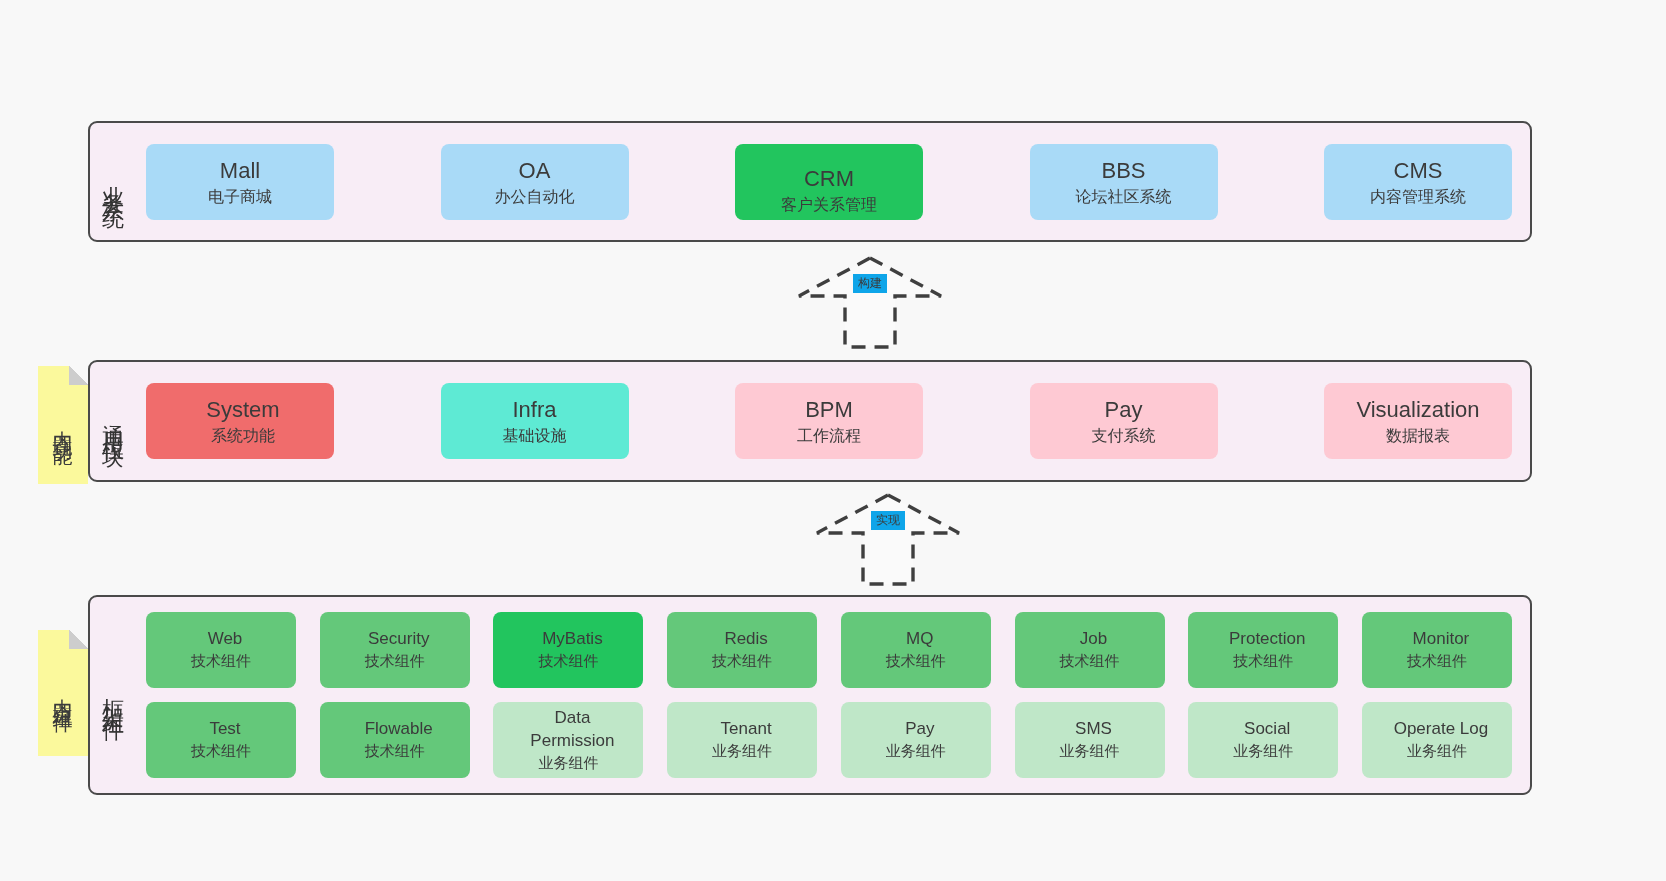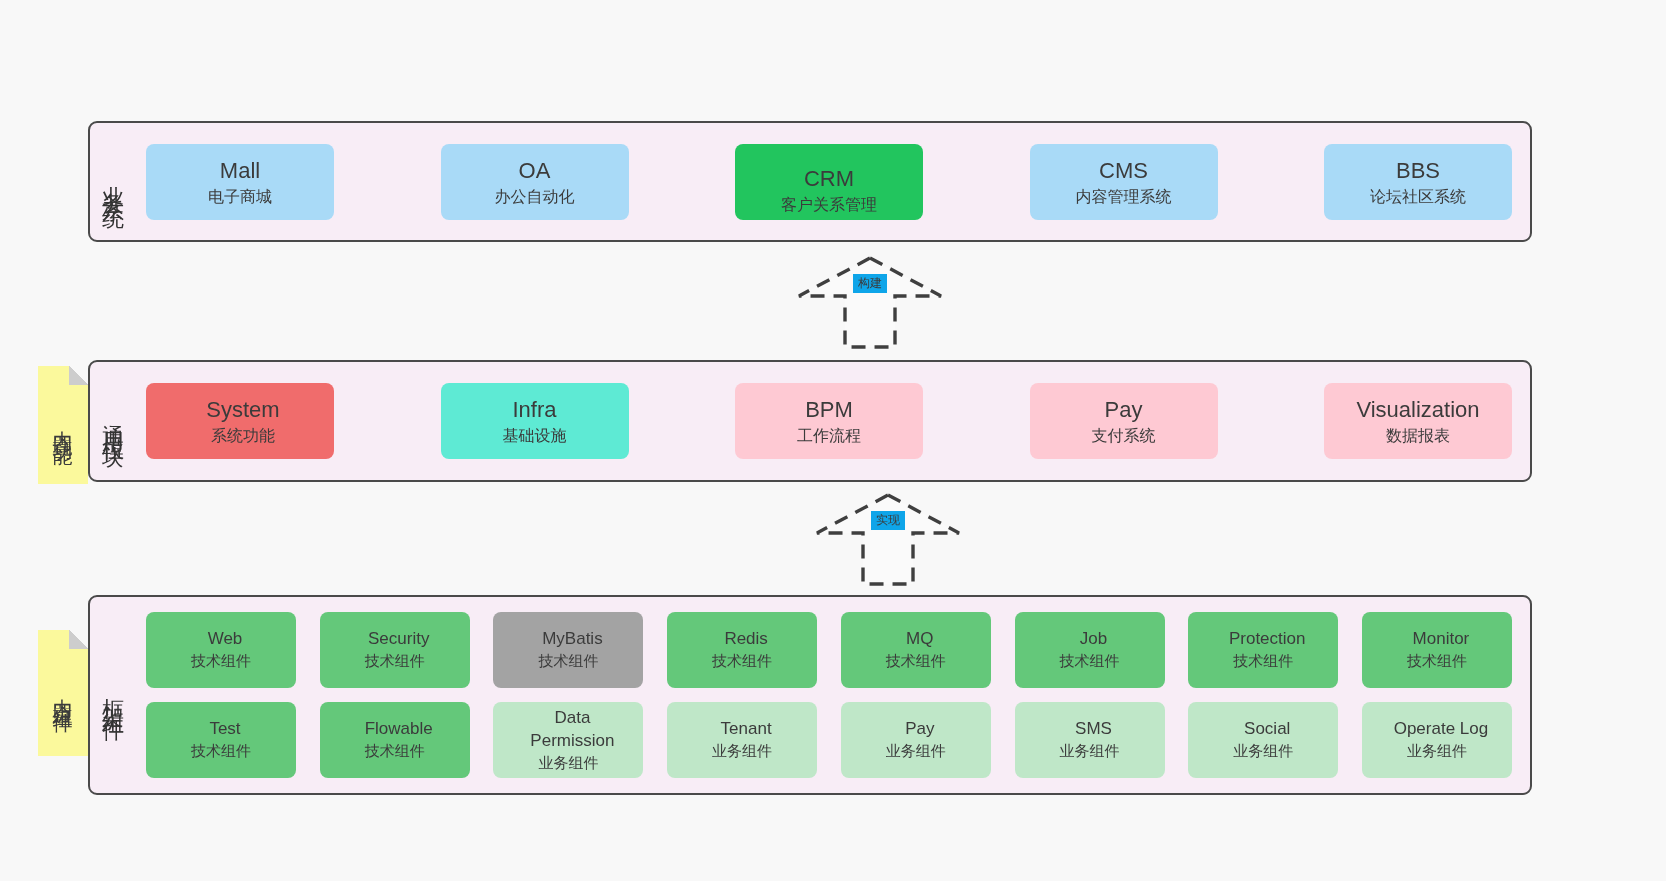--- a/index.html
+++ b/index.html
@@ -92,26 +92,26 @@
           </div>
           <div class="box" style="background: rgb(169, 218, 247);">
             <div class="box-title">OA</div>
             <div class="box-sub">办公自动化</div>
           </div>
           <div class="box" style="background: #22c55e; justify-content: flex-end;">
             <div class="box-title">CRM</div>
             <div class="box-sub">客户关系管理</div>
           </div>
           <div class="box" style="background: rgb(169, 218, 247);">
+            <div class="box-title">BBS</div>
+            <div class="box-sub">论坛社区系统</div>
+          </div>
+          <div class="box" style="background: rgb(169, 218, 247);">
             <div class="box-title">CMS</div>
             <div class="box-sub">内容管理系统</div>
-          </div>
-          <div class="box" style="background: rgb(169, 218, 247);">
-            <div class="box-title">BBS</div>
-            <div class="box-sub">论坛社区系统</div>
           </div>
         </div>
     </div>
   </section>
 
   <div class="arrow arrow1">
     <svg width="150" height="95" viewBox="0 0 150 95">
       <polygon class="arrow-shape" points="75,3 146,41 100,41 100,92 50,92 50,41 4,41"></polygon>
     </svg>
     <div class="arrow-label">构建</div>
@@ -161,21 +161,21 @@
     <div class="rows">
       <div class="boxrow">
           <div class="box" style="background: rgb(100, 200, 122);">
             <div class="box-title">Web</div>
             <div class="box-sub">技术组件</div>
           </div>
           <div class="box" style="background: rgb(100, 200, 122);">
             <div class="box-title">Security</div>
             <div class="box-sub">技术组件</div>
           </div>
-          <div class="box" style="background: #a3a3a3;">
+          <div class="box" style="background: #22c55e;">
             <div class="box-title">MyBatis</div>
             <div class="box-sub">技术组件</div>
           </div>
           <div class="box" style="background: rgb(100, 200, 122);">
             <div class="box-title">Redis</div>
             <div class="box-sub">技术组件</div>
           </div>
           <div class="box" style="background: rgb(100, 200, 122);">
             <div class="box-title">MQ</div>
             <div class="box-sub">技术组件</div>

